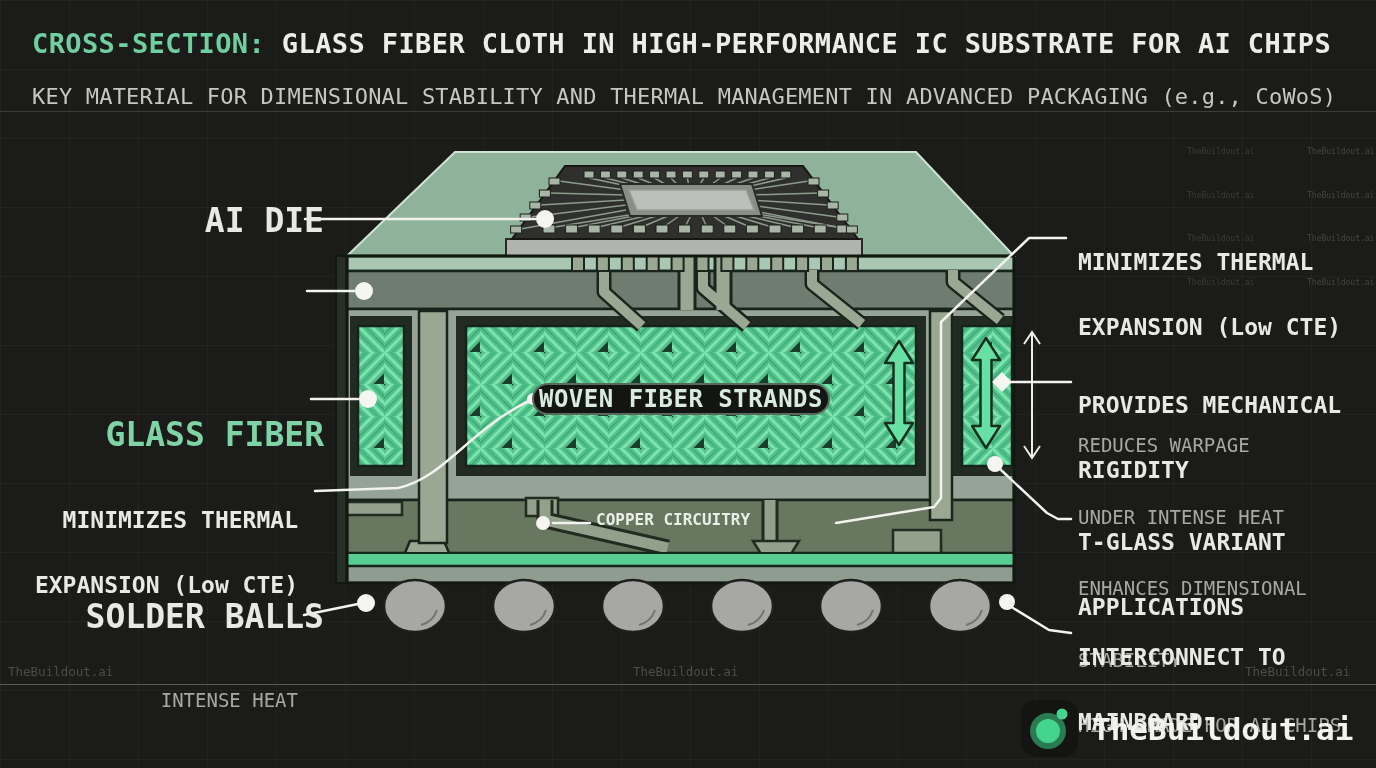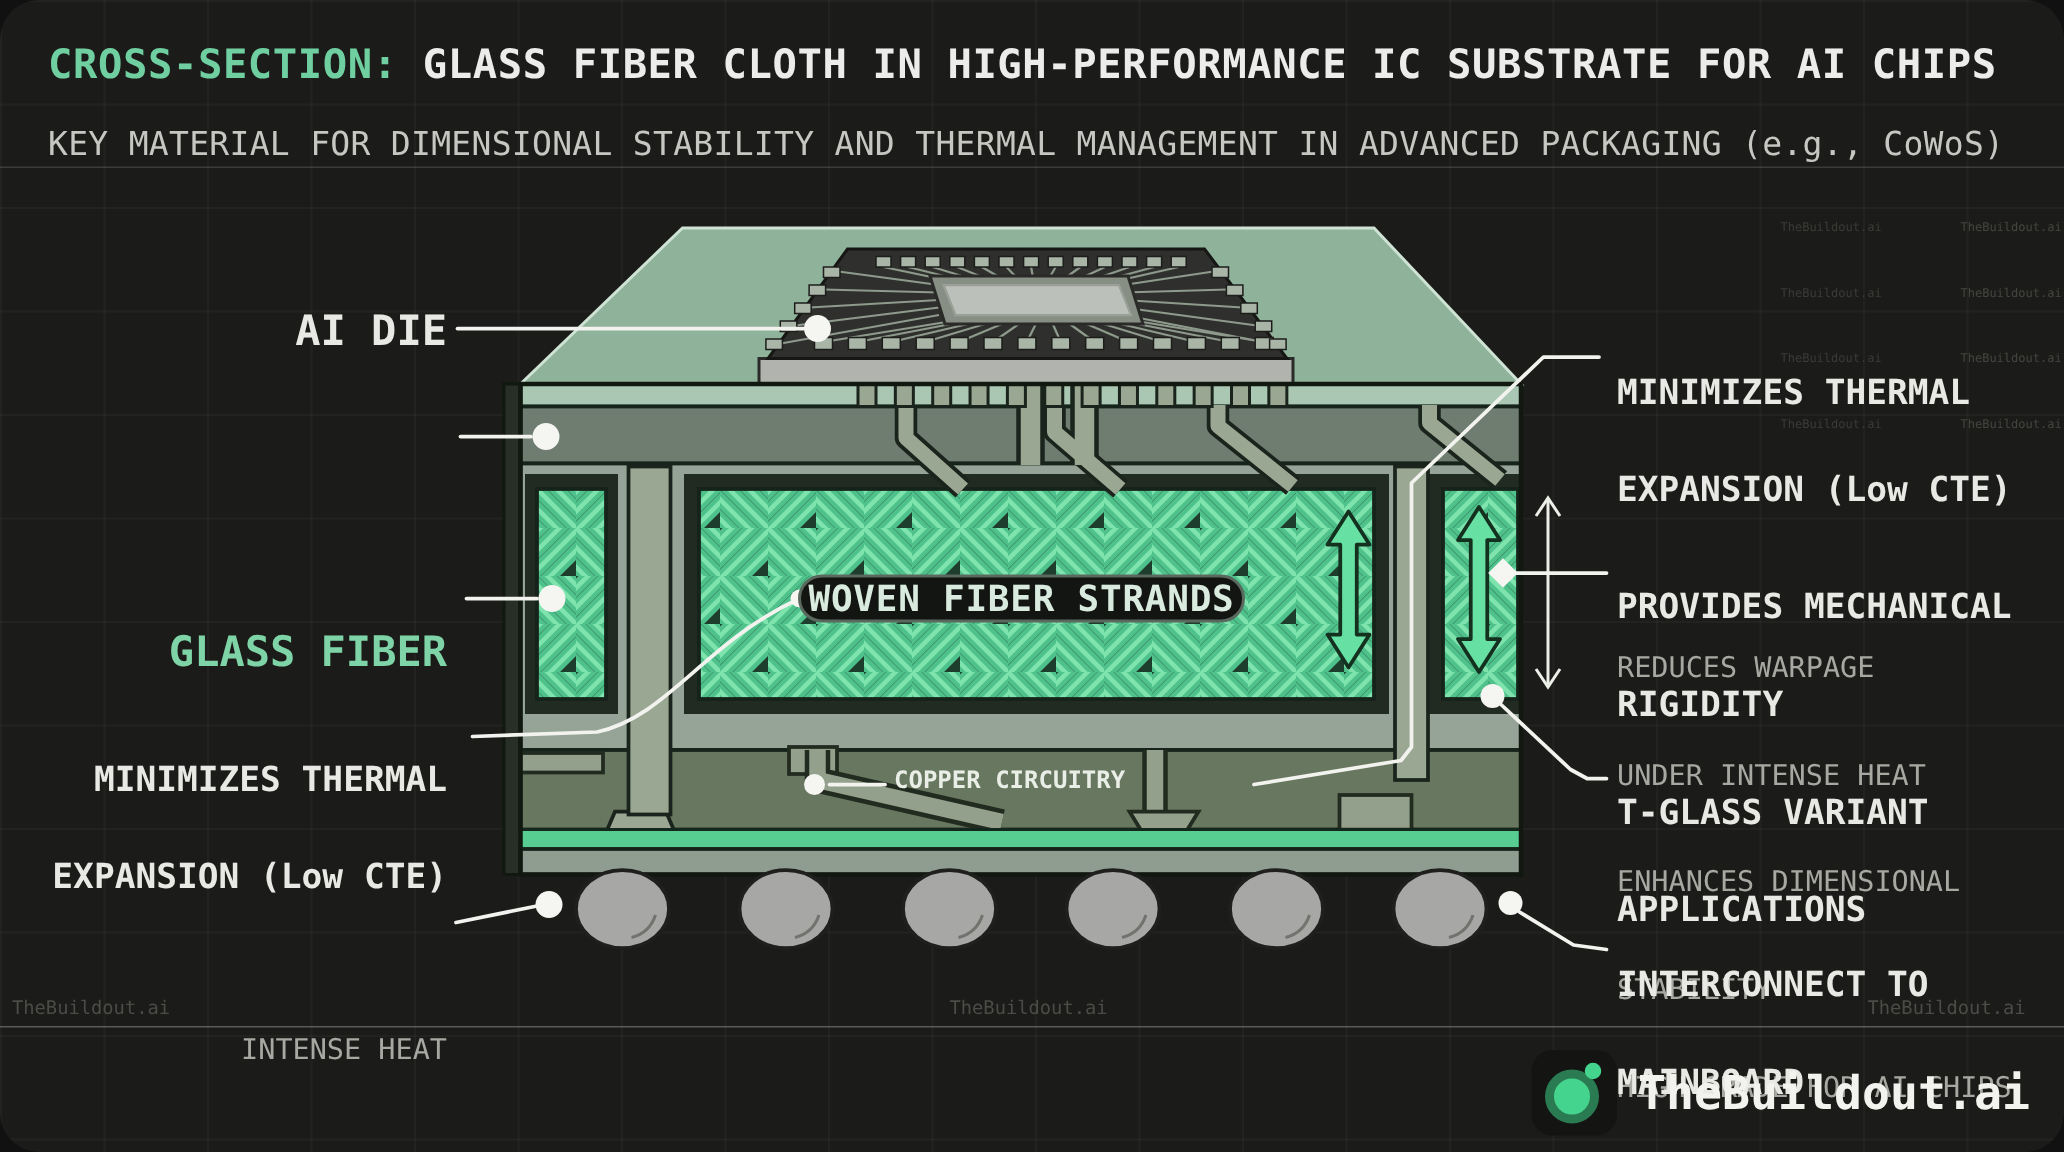--- a/index.html
+++ b/index.html
@@ -4,34 +4,33 @@
 <style>
   html,body{margin:0;padding:0;background:#111;}
   .canvas{
     position:relative;width:1376px;height:768px;overflow:hidden;
     background-color:#1b1b19;
     background-image:
       linear-gradient(rgba(255,255,255,0.032) 1px, transparent 1px),
       linear-gradient(90deg, rgba(255,255,255,0.032) 1px, transparent 1px);
     background-size:69px 69px;
     font-family:"DejaVu Sans Mono","Liberation Mono",monospace;
-    border-radius:26px;
   }
   .abs{position:absolute;}
   
   .title{left:32px;top:28px;font-size:27px;font-weight:700;letter-spacing:0.4px;white-space:nowrap;color:#ececea;}
   .title .hl{color:#6fcfa0;}
   .subtitle{left:32px;top:84px;font-size:22px;color:#c6c6c2;letter-spacing:0.2px;white-space:nowrap;}
   .hdr-divider{left:0;top:111px;width:1376px;height:1px;background:rgba(255,255,255,0.14);}
   .ftr-divider{left:0;top:684px;width:1376px;height:1px;background:rgba(255,255,255,0.28);}
   
   .lbl{white-space:pre;color:#e8e8e4;}
   .lbl-left{left:0;width:298px;text-align:right;}
   .lbl-right{left:1078px;width:300px;text-align:left;}
-  .big{font-size:28px;line-height:33px;font-weight:700;}
+  .big{font-size:33px;line-height:33px;font-weight:700;margin-left:26px;}
   .med{font-size:23px;line-height:27px;font-weight:700;}
   .sub{font-size:19px;line-height:24px;font-weight:400;color:#a8a8a3;margin-top:6px;}
   .green-text{color:#7ed4a6;}
   
   .pill{
     left:532px;top:383px;width:298px;height:32px;border-radius:17px;
     background:#131513;border:2px solid #5a685e;box-sizing:border-box;
     display:flex;align-items:flex-end;justify-content:center;
     font-size:24px;font-weight:700;color:#d9eade;letter-spacing:0.5px;white-space:nowrap;
   }
@@ -331,20 +330,21 @@
   <div class="abs lbl lbl-left big green-text" style="top:352px;">
     <div>GLASS FIBER</div>
   </div>
   <div class="abs lbl lbl-left" style="top:469px;">
     <div class="med">MINIMIZES THERMAL</div>
     <div class="med">EXPANSION (Low CTE)</div>
     <div class="sub" style="margin-top:3px;">
       <div>INTENSE HEAT</div>
     </div>
   </div>
+  <div class="abs lbl lbl-left big" style="top:600px;">SOLDER BALLS</div>
 
   <div class="abs lbl lbl-right" style="top:211px;">
     <div class="med">MINIMIZES THERMAL</div>
     <div class="med">EXPANSION (Low CTE)</div>
     <div class="sub">
       <div>REDUCES WARPAGE</div>
       <div>UNDER INTENSE HEAT</div>
     </div>
   </div>
   <div class="abs lbl lbl-right" style="top:354px;">

